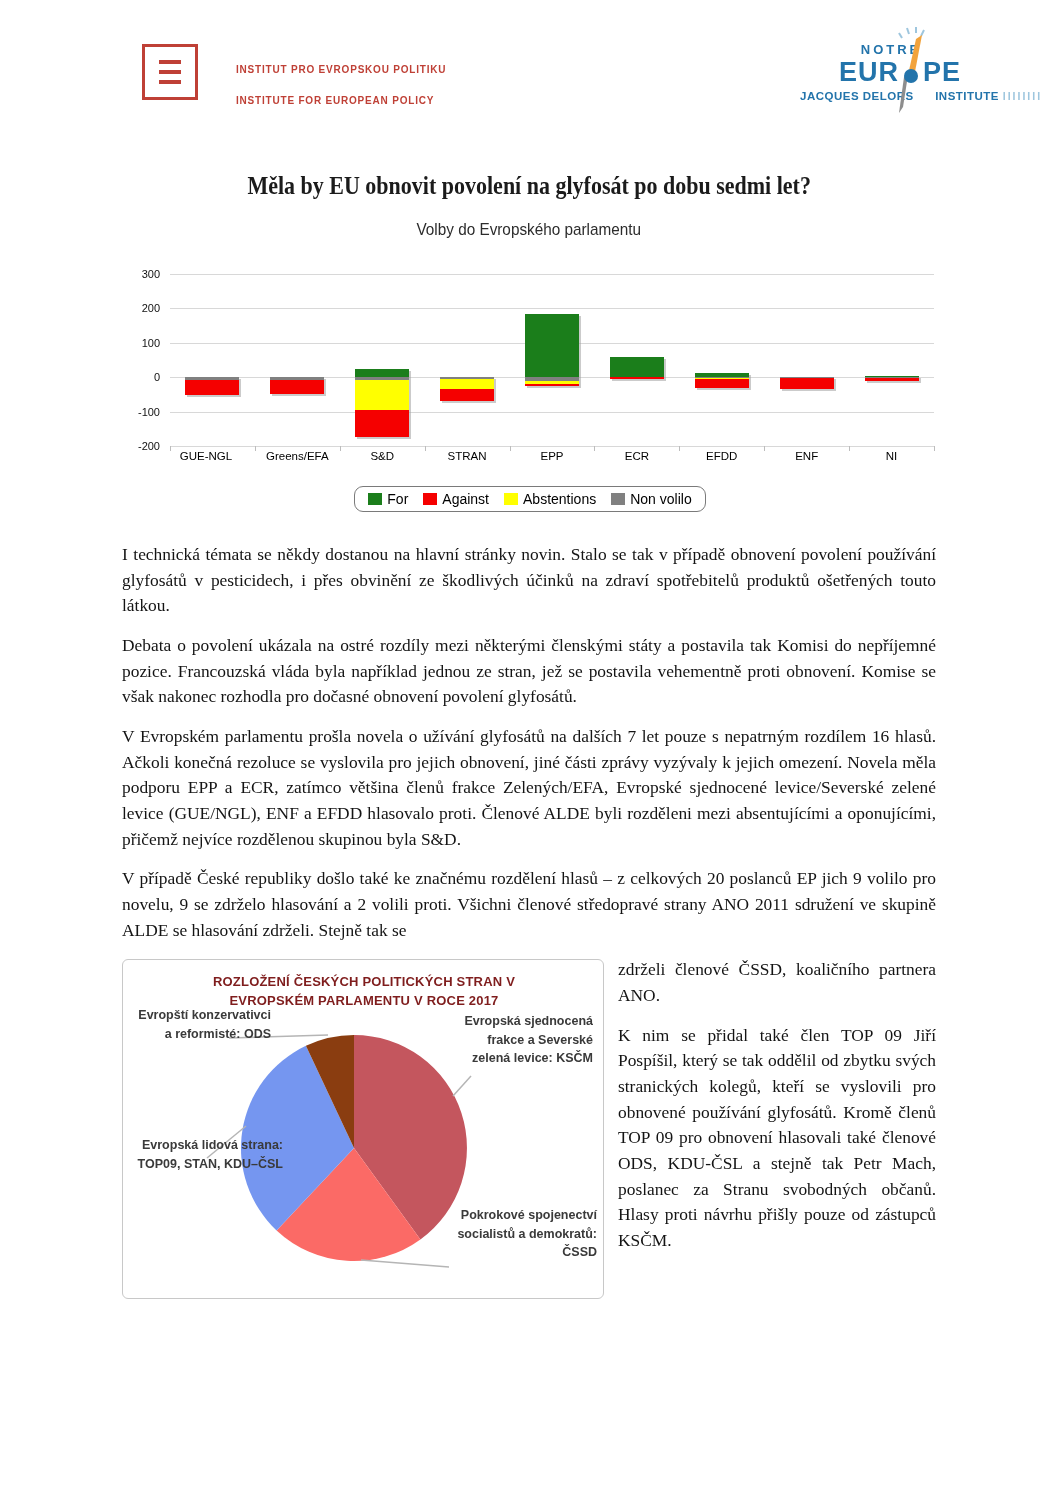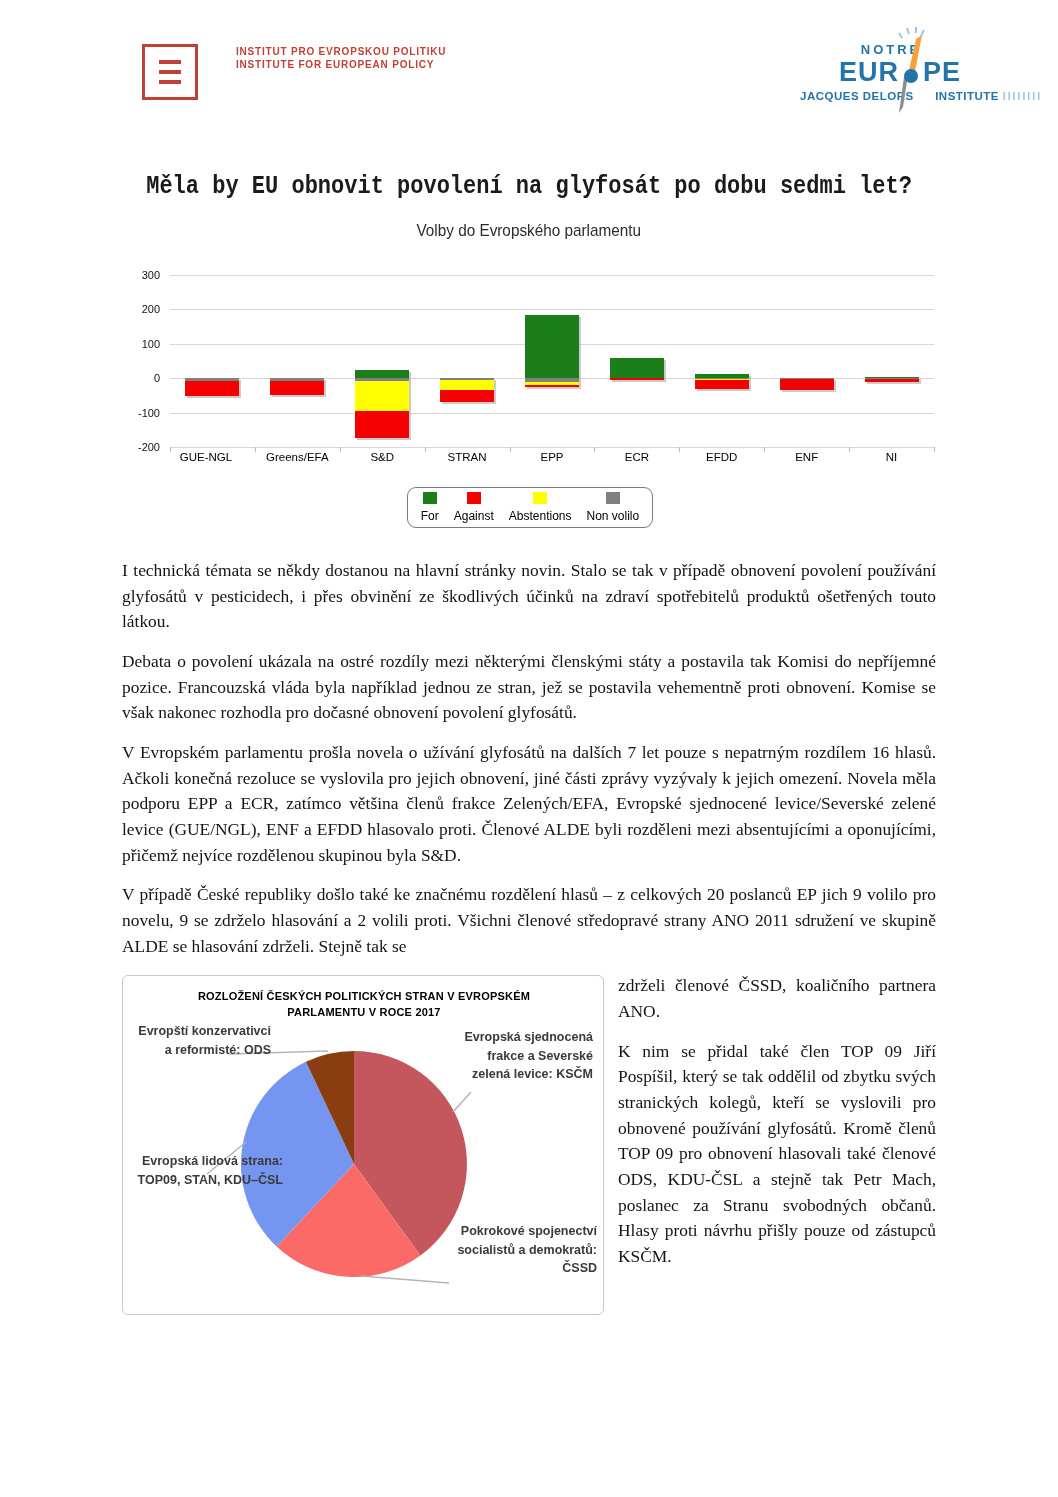--- a/index.html
+++ b/index.html
@@ -7,32 +7,32 @@
         font-family:"Liberation Serif",serif;color:#141414;}
 
   
   .europeum{position:absolute;left:142px;top:44px;display:flex;align-items:flex-start;gap:10px;}
   .eu-square{width:56px;height:56px;border:3px solid #bf4036;display:flex;flex-direction:column;
              justify-content:center;align-items:center;gap:6px;box-sizing:border-box;}
   .eu-square i{display:block;width:22px;height:4px;background:#bf4036;}
   .eu-word{font-family:"Liberation Sans",sans-serif;font-size:34px;line-height:30px;color:#bf4036;
            letter-spacing:2px;font-weight:400;}
   .eu-cap{font-family:"Liberation Sans",sans-serif;font-size:10px;letter-spacing:.8px;color:#bf4036;
-          margin-top:2px;font-weight:700;padding-left:28px;}
+          margin-top:20px;font-weight:700;padding-left:28px;}
   .notre{position:absolute;left:800px;top:42px;width:200px;text-align:center;
          font-family:"Liberation Sans",sans-serif;color:#2374ab;}
   .notre-top{font-size:13px;font-weight:700;letter-spacing:3px;margin-left:-18px;}
   .notre-big{font-size:27px;font-weight:800;letter-spacing:1px;line-height:30px;position:relative;}
   .needle-slot{display:inline-block;width:24px;height:26px;position:relative;vertical-align:-2px;overflow:visible;}
   .needle-slot svg{position:absolute;left:-8px;top:-34px;overflow:visible;}
   .notre-bottom{font-size:11.5px;font-weight:700;letter-spacing:.5px;margin-top:3px;white-space:nowrap;}
   .notre-ticks{color:#9ec6de;letter-spacing:2px;font-size:10.5px;}
 
   
-  .doc-title{margin:0;padding-top:172px;text-align:center;font-family:Liberation Mono, monospace;
+  .doc-title{margin:0;padding-top:172px;text-align:center;font-family:Liberation Serif, serif;
              font-size:25px;font-weight:700;color:#1b1b1b;}
   .doc-title span{display:inline-block;transform:scaleX(.88);}
   .doc-subtitle{margin-top:20px;text-align:center;font-family:"Liberation Sans",sans-serif;
                 font-size:17px;color:#2c2c2c;}
   .doc-subtitle span{display:inline-block;transform:scaleX(.9);}
 
   
   .chart{margin:34px 0 0 124px;width:812px;font-family:"Liberation Sans",sans-serif;}
   .chart-inner{position:relative;height:172px;}
   .y-axis{position:absolute;left:0;top:0;width:40px;height:172px;}
@@ -40,36 +40,36 @@
   .plot{position:absolute;left:46px;top:0;width:764px;height:172px;}
   .gridline{position:absolute;left:0;width:100%;height:1px;background:#d8d8d8;}
   .bar{position:absolute;box-shadow:2px 2px 0 rgba(160,160,160,.55);}
   .seg{position:absolute;left:0;width:100%;}
   .btick{position:absolute;width:1px;height:5px;background:#bdbdbd;}
   .x-labels{position:relative;margin-left:46px;width:764px;height:22px;}
   .xlab{position:absolute;top:4px;transform:translateX(-50%);font-size:11.5px;color:#000;white-space:nowrap;}
   .legend-row{text-align:center;margin-top:18px;}
   .legend{display:inline-flex;align-items:center;gap:15px;border:1px solid #7a7a7a;border-radius:9px;
           padding:4px 13px;background:#fff;}
-  .leg-item{display:inline-flex;align-items:center;gap:5px;font-size:12px;color:#000;flex-direction:column;}
+  .leg-item{display:inline-flex;align-items:center;gap:5px;font-size:14px;color:#000;}
   .leg-sw{width:14px;height:12px;display:inline-block;}
 
   
   .content{margin:30px 122px 0 122px;font-size:17.4px;line-height:1.475;text-align:justify;}
   .content p{margin:0 0 14px 0;}
   .wrap-section{margin-top:2px;}
   .wrap-section::after{content:"";display:block;clear:both;}
 
   
   .pie-box{float:left;width:482px;height:340px;border:1px solid #c8c8c8;border-radius:6px;
            margin:2px 14px 0 0;position:relative;background:#fff;box-sizing:border-box;
            font-family:"Liberation Sans",sans-serif;}
   .pie-box svg{position:absolute;left:0;top:0;}
-  .pie-title{position:absolute;left:48px;top:13px;width:386px;text-align:center;font-size:11px;
-             font-weight:700;color:#000000;line-height:1.45;letter-spacing:.2px;}
+  .pie-title{position:absolute;left:48px;top:13px;width:386px;text-align:center;font-size:13px;
+             font-weight:700;color:#7f1d1d;line-height:1.45;letter-spacing:.2px;}
   .callout{position:absolute;font-size:12.5px;font-weight:700;color:#3a3a3a;text-align:right;line-height:1.45;}
   .co-ods{left:12px;top:46px;width:136px;}
   .co-kscm{left:330px;top:52px;width:140px;}
   .co-epp{left:8px;top:176px;width:152px;}
   .co-cssd{left:316px;top:246px;width:158px;}
 </style>
 </head>
 <body>
 
 <div class="page">

